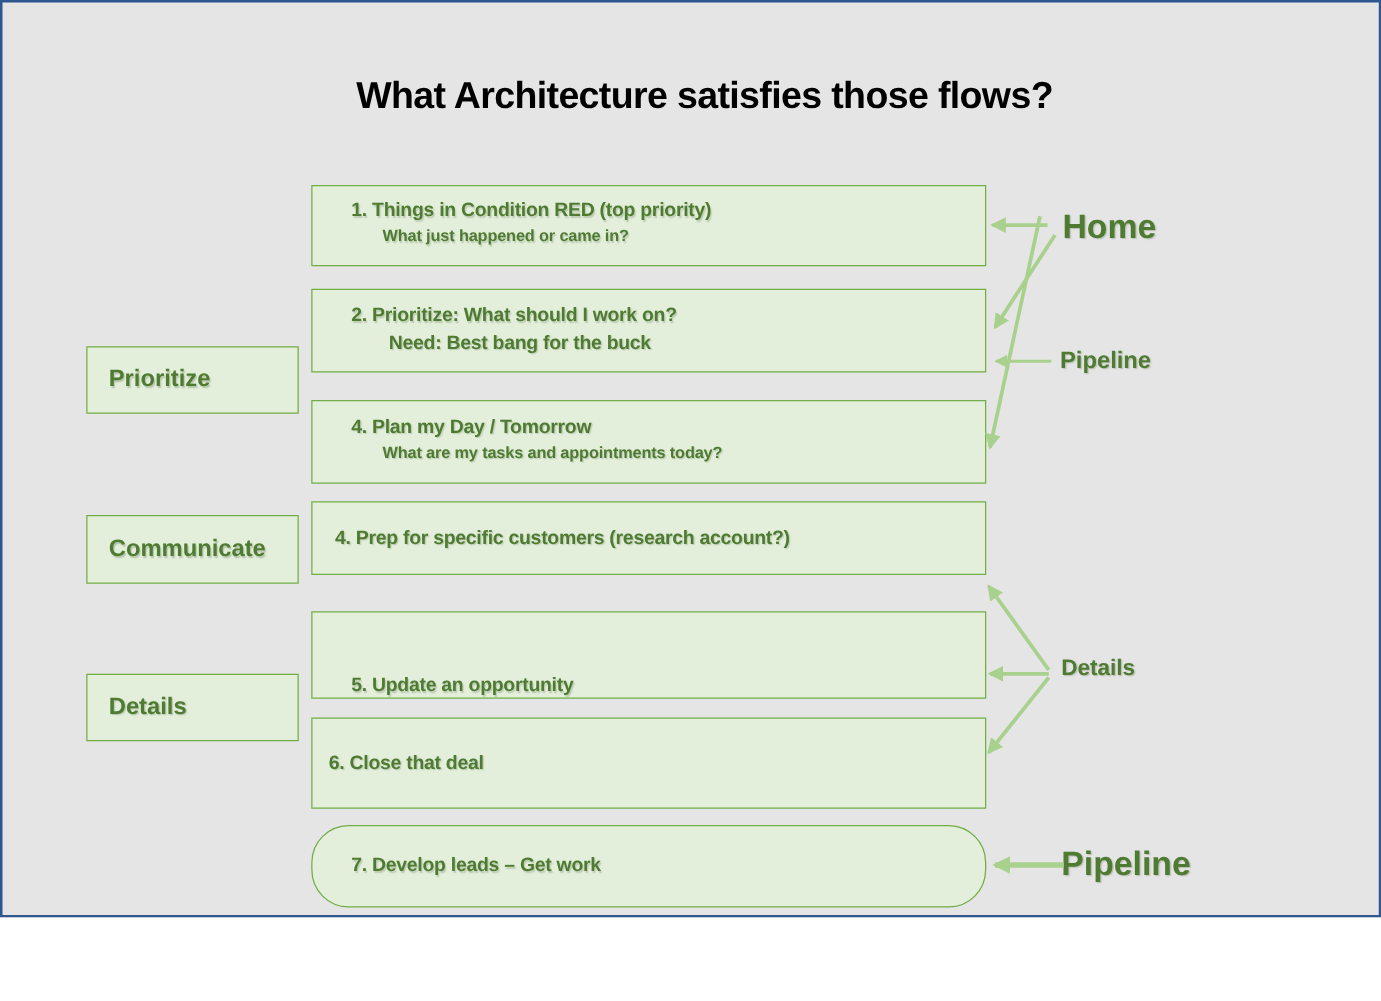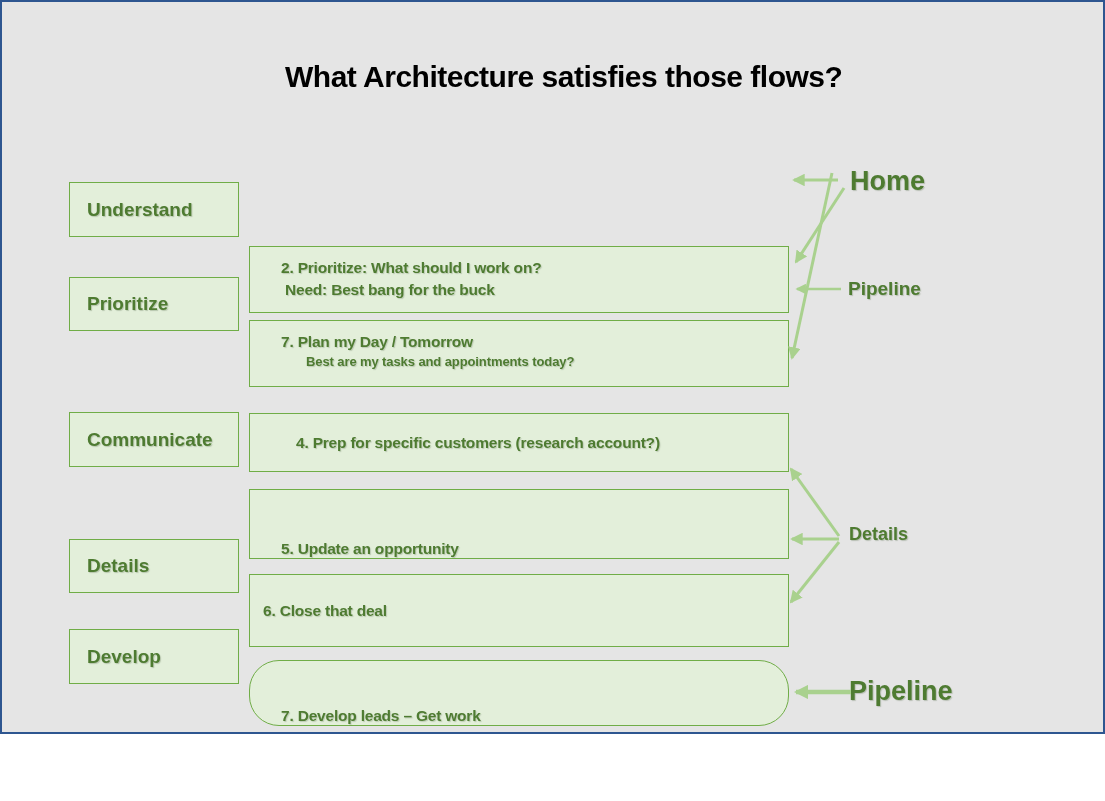--- a/index.html
+++ b/index.html
@@ -43,69 +43,67 @@
   .lb4{top:627px;height:55px;}
   .fbox{
     position:absolute;left:247px;width:540px;
     background:var(--box-fill);
     border:1.5px solid var(--box-border);
     color:var(--text-green);font-weight:bold;
     text-shadow:1px 1px 1px rgba(100,120,90,0.3);
   }
   .fbox .l1{font-size:15.5px;letter-spacing:-0.2px;white-space:nowrap;}
   .fbox .l2small{font-size:13px;margin-left:25px;margin-top:3px;letter-spacing:-0.1px;white-space:nowrap;}
-  .fbox .l2big{font-size:15.5px;margin-left:4px;margin-top:4px;letter-spacing:-0.2px;white-space:nowrap;}
+  .fbox .l2big{font-size:15.5px;margin-left:30px;margin-top:4px;letter-spacing:-0.2px;white-space:nowrap;}
   .fb0{top:146px;height:65px;padding:11px 0 0 31px;}
-  .fb1{top:244px;height:67px;padding:12px 0 0 31px;}
+  .fb1{top:229px;height:67px;padding:12px 0 0 31px;}
   .fb2{top:318px;height:67px;padding:12px 0 0 31px;}
-  .fb3{top:411px;height:59px;display:flex;align-items:center;padding-left:46px;}
+  .fb3{top:399px;height:59px;display:flex;align-items:center;padding-left:18px;}
   .fb4{top:487px;height:70px;display:flex;align-items:flex-end;padding-left:31px;}
   .fb5{top:572px;height:73px;display:flex;align-items:center;padding-left:13px;}
-  .fb6{top:658px;height:66px;display:flex;align-items:flex-end;padding-left:31px;border-radius:30px;}
+  .fb6{top:658px;height:66px;display:flex;align-items:center;padding-left:31px;border-radius:30px;}
   .annot{
     position:absolute;color:var(--text-green);font-weight:bold;
     text-shadow:1px 1px 1px rgba(100,120,90,0.35);white-space:nowrap;text-align:right;
   }
   .annot-home{left:848px;top:164px;font-size:27px;}
   .annot-pipeline-top{left:846px;top:276px;font-size:19px;}
   .annot-details{left:847px;top:522px;font-size:18px;}
   .annot-pipeline-bottom{left:847px;top:674px;font-size:27px;}
   .arrows{position:absolute;left:0;top:0;width:1105px;height:801px;pointer-events:none;}
   .arrows line{stroke:var(--arrow-green);}
 </style>
 </head>
 <body>
 
 <div class="slide">
 
   <div class="title">What Architecture satisfies those flows?</div>
 
-  <div class="lbox lb0">
-    <span>Understand</span>
-  </div>
   <div class="lbox lb2">
     <span>Communicate</span>
   </div>
   <div class="lbox lb1">
     <span>Prioritize</span>
   </div>
   <div class="lbox lb3">
     <span>Details</span>
   </div>
-  <div class="lbox lb4">
-    <span>Develop</span>
+
+  <div class="fbox fb0">
+    <div class="l1">1. Things in Condition RED (top priority)</div>
+    <div class="l2small">What just happened or came in?</div>
   </div>
-
   <div class="fbox fb1">
     <div class="l1">2. Prioritize: What should I work on?</div>
     <div class="l2big">Need: Best bang for the buck</div>
   </div>
   <div class="fbox fb2">
-    <div class="l1">7. Plan my Day / Tomorrow</div>
-    <div class="l2small">Best are my tasks and appointments today?</div>
+    <div class="l1">4. Plan my Day / Tomorrow</div>
+    <div class="l2small">What are my tasks and appointments today?</div>
   </div>
   <div class="fbox fb3">
     <div class="l1">4. Prep for specific customers (research account?)</div>
   </div>
   <div class="fbox fb4">
     <div class="l1">5. Update an opportunity</div>
   </div>
   <div class="fbox fb5">
     <div class="l1">6. Close that deal</div>
   </div>

